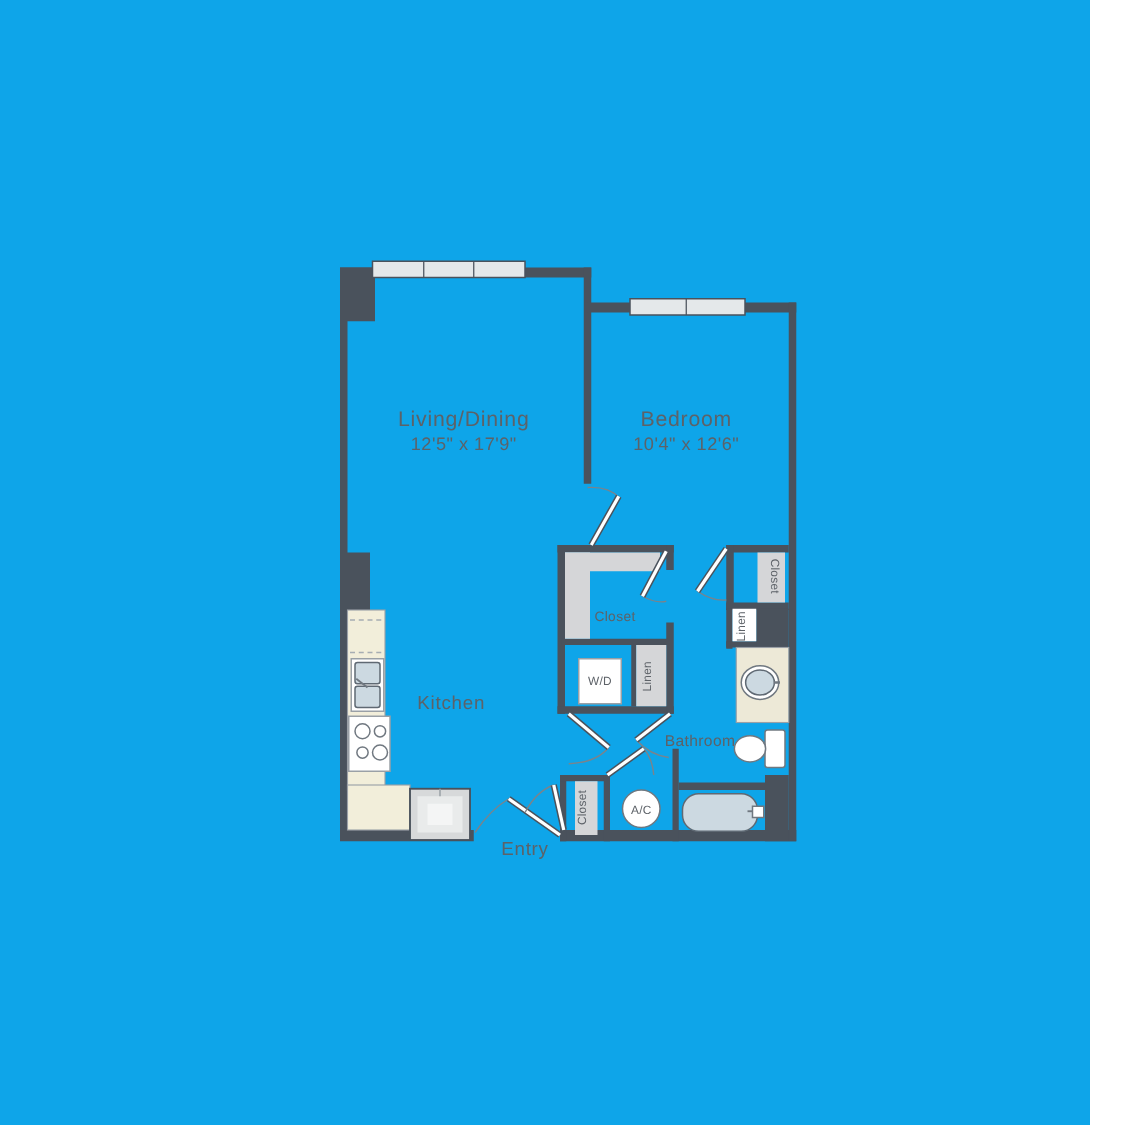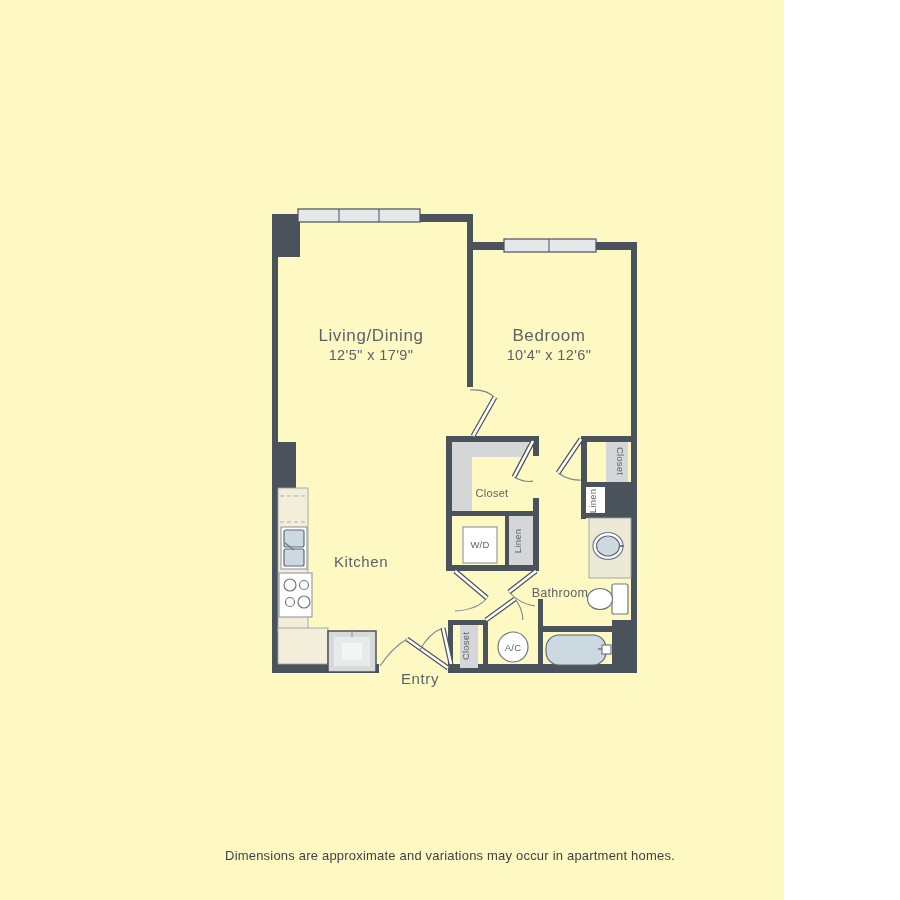--- a/index.html
+++ b/index.html
@@ -1,16 +1,16 @@
 <!DOCTYPE html>
 <html><head>
 <meta charset="utf-8">
 <style>
   html,body{margin:0;padding:0;background:#fff;}
-  .canvas{position:relative;width:784px;height:900px;background:#fef9c3;overflow:hidden;
+  .canvas{position:relative;width:872px;height:900px;background:#0ea5e9;overflow:hidden;
           font-family:"Liberation Sans",sans-serif;}
   svg{position:absolute;left:0;top:0;}
   .wall{fill:#4a525c;}
   .win{fill:#e4e8ea;stroke:#4a525c;stroke-width:1.2;}
   .winline{stroke:#4a525c;stroke-width:1;}
   .arc{fill:none;stroke:#7b838b;stroke-width:1.1;}
   .leaf-o{stroke:#4a525c;stroke-width:5;}
   .leaf-i{stroke:#ffffff;stroke-width:2.6;}
   .fix{fill:#ffffff;stroke:#707880;stroke-width:1.2;}
   .fixlt{fill:#ccd9e1;stroke:#5f6973;stroke-width:1.2;}
@@ -209,14 +209,13 @@
 
   <text class="xs-lbl" x="617" y="461" text-anchor="middle" transform="rotate(90 617 461)">Closet</text>
 
   <text class="xs-lbl" x="596" y="501" text-anchor="middle" transform="rotate(-90 596 501)">Linen</text>
 
   <text class="xs-lbl" x="469" y="646" text-anchor="middle" transform="rotate(-90 469 646)">Closet</text>
 
   <text class="xs-lbl" x="513" y="651" text-anchor="middle">A/C</text>
 </svg>
 
-<div class="footer">Dimensions are approximate and variations may occur in apartment homes.</div>
 </div>
 
 </body></html>

